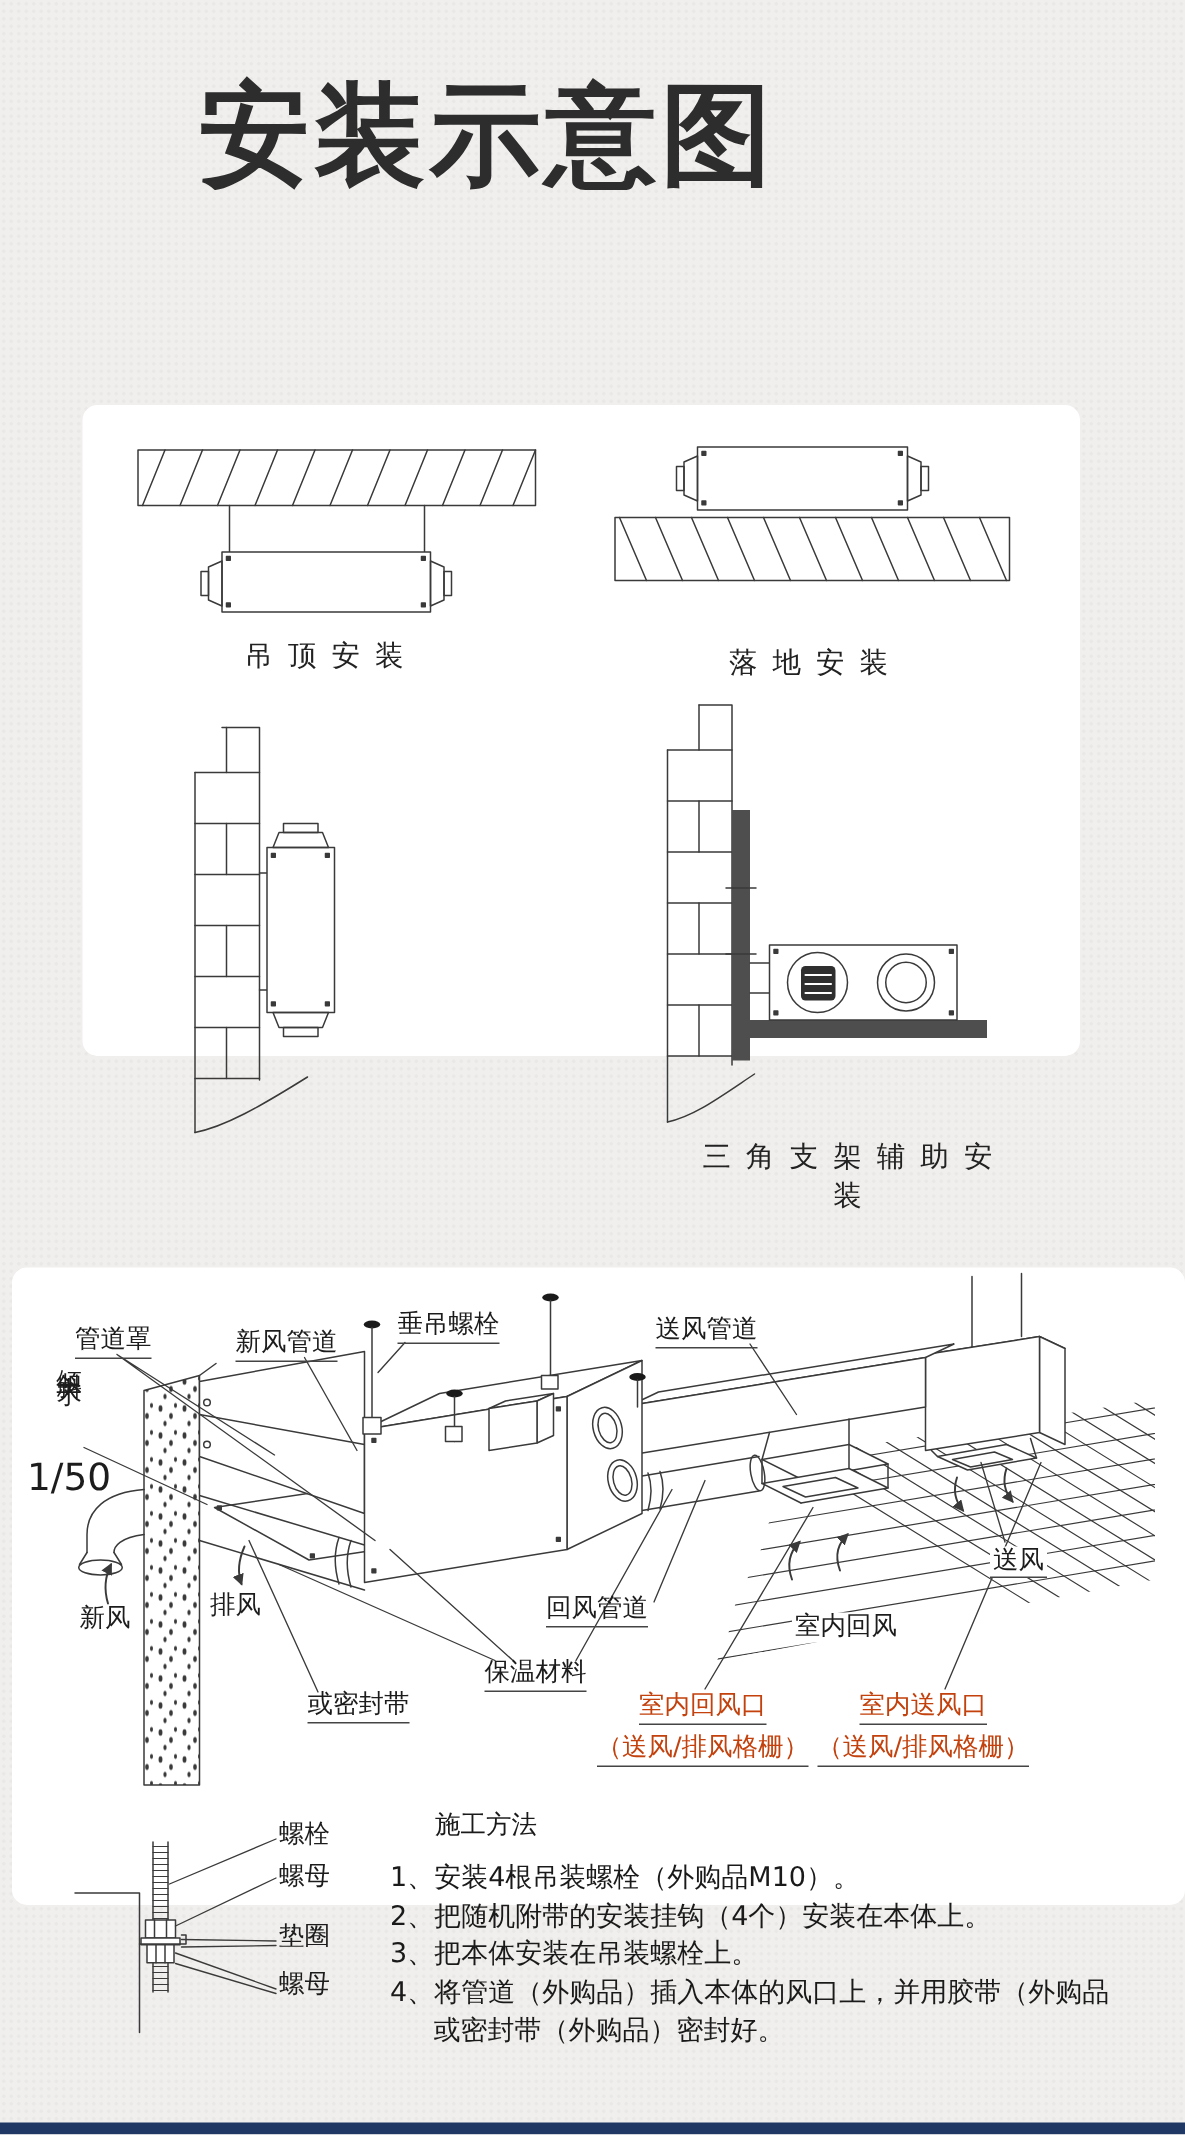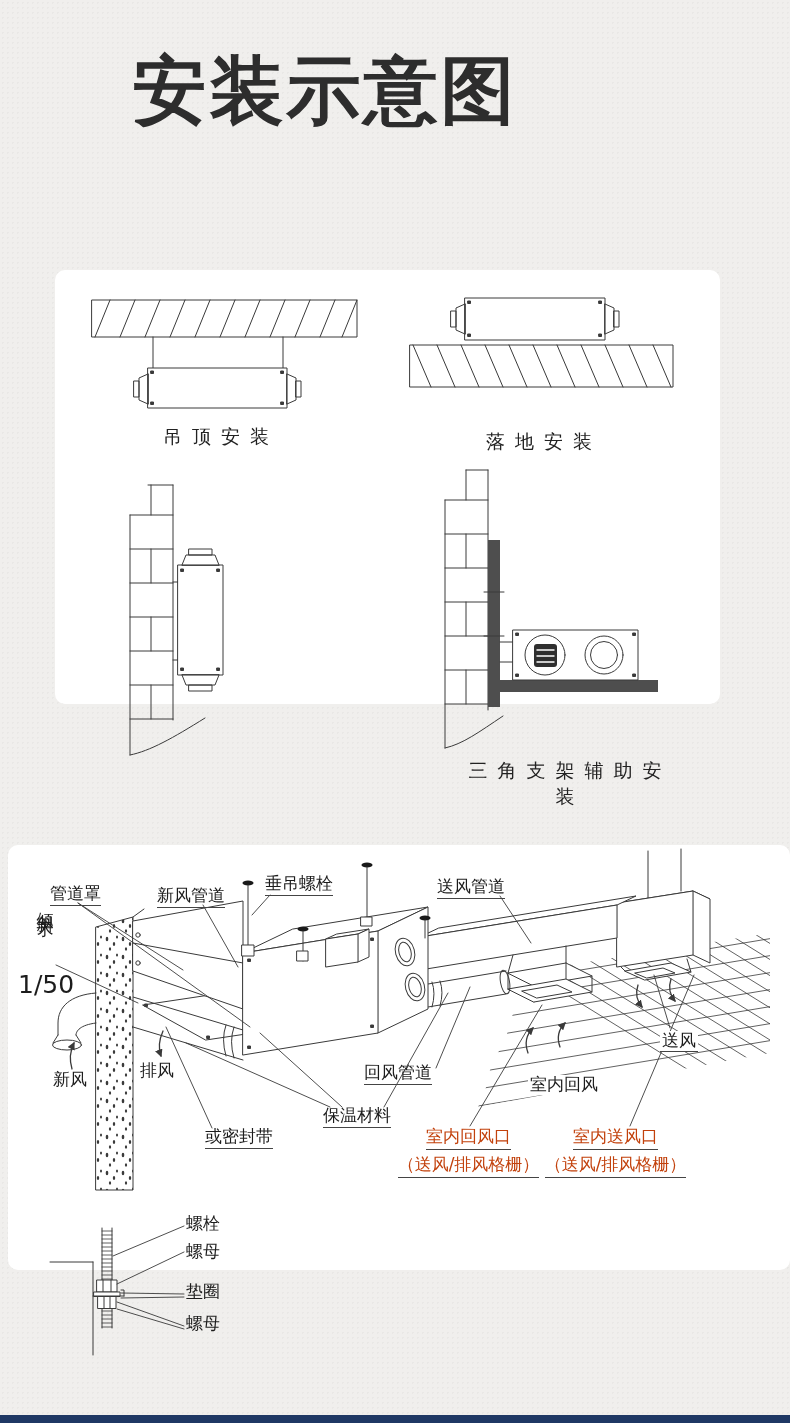--- a/index.html
+++ b/index.html
@@ -298,16 +298,24 @@
     <div class="grille" style="left:530px; top:280px;">
       <div><span>室内送风口</span></div>
       <div><span>（送风/排风格栅）</span></div>
     </div>
 
     <div class="lbl" style="left:178px; top:369px;">螺栓</div>
     <div class="lbl" style="left:178px; top:397px;">螺母</div>
     <div class="lbl" style="left:178px; top:437px;">垫圈</div>
     <div class="lbl" style="left:178px; top:469px;">螺母</div>
 
+    <div class="inst">
+      <div class="inst-h">施工方法</div>
+      <div class="inst-line">1、安装4根吊装螺栓（外购品M10）。</div>
+      <div class="inst-line">2、把随机附带的安装挂钩（4个）安装在本体上。</div>
+      <div class="inst-line">3、把本体安装在吊装螺栓上。</div>
+      <div class="inst-line">4、将管道（外购品）插入本体的风口上，并用胶带（外购品</div>
+      <div class="inst-line indent">或密封带（外购品）密封好。</div>
+    </div>
   </section>
 
   <div class="footer-bar"></div>
 </div>
 
 </body></html>

